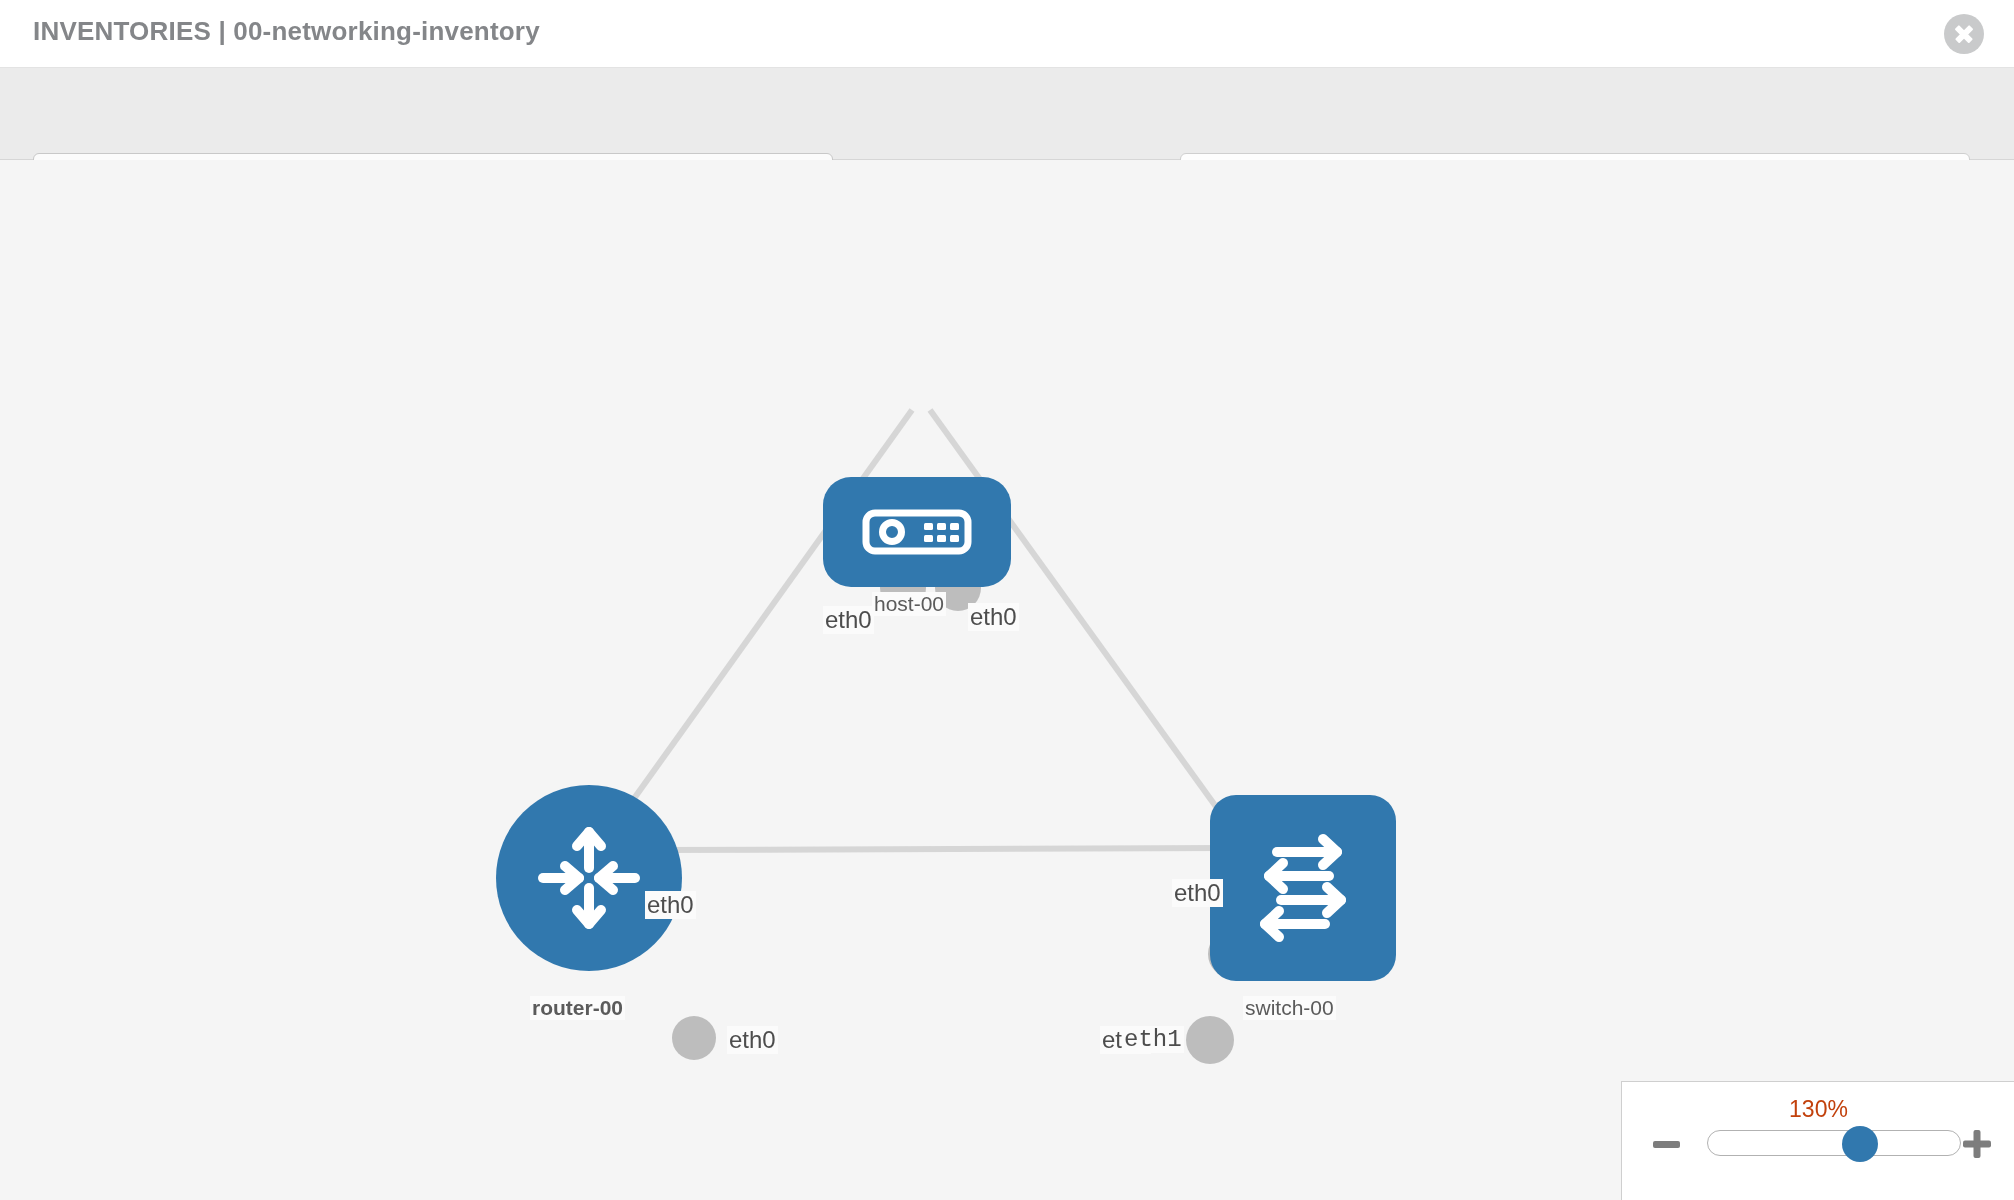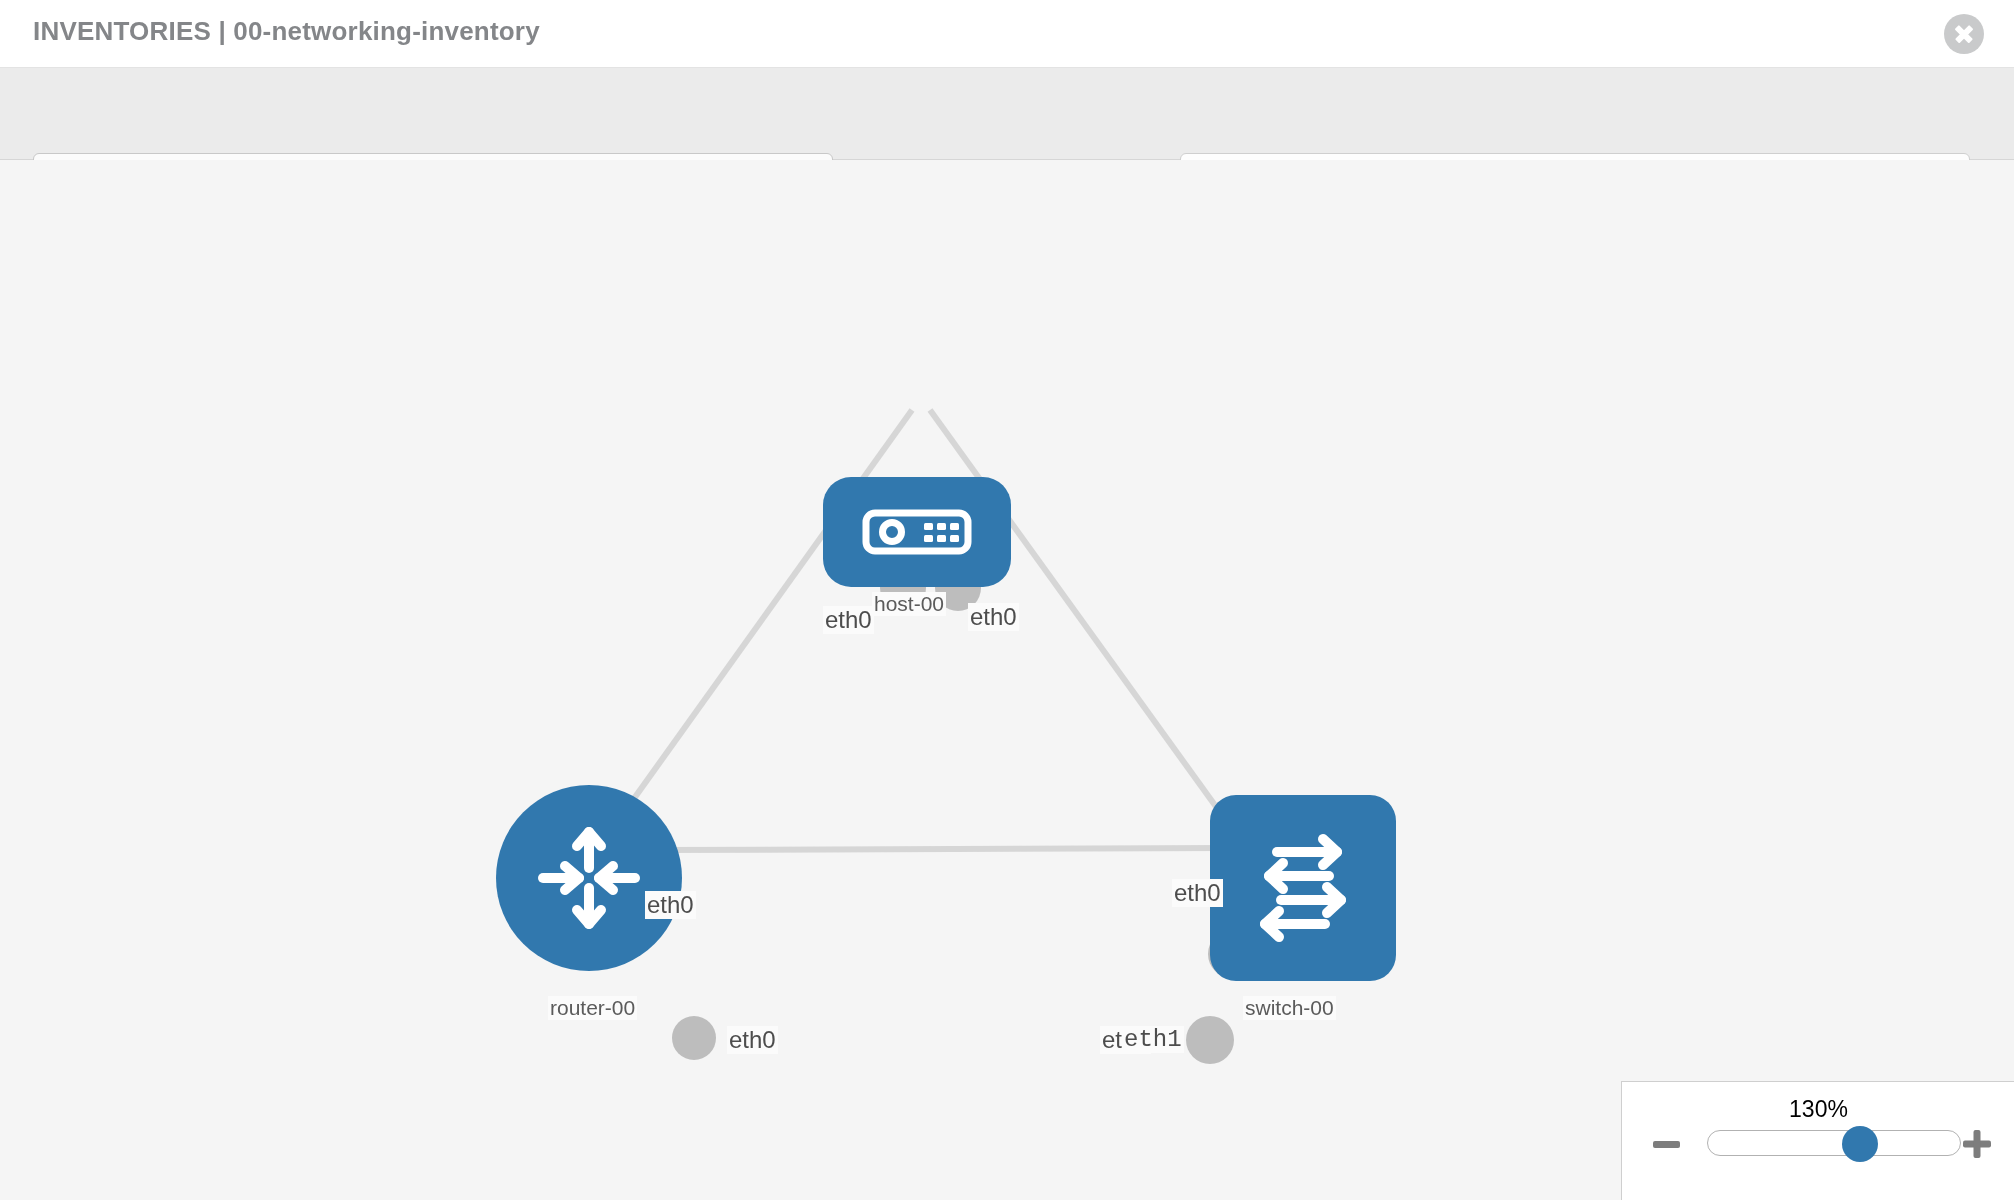--- a/index.html
+++ b/index.html
@@ -123,21 +123,21 @@
   
   .zoom-panel {
     position: absolute; left: 1621px; top: 1081px;
     width: 393px; height: 119px;
     background: #ffffff;
     border: 1px solid #cfcfcf;
     border-right: none; border-bottom: none;
   }
   .zoom-value {
     position: absolute; left: 0; top: 14px; width: 393px;
-    text-align: center; font-size: 23px; color: #000000;
+    text-align: center; font-size: 23px; color: #c2410c;
   }
   .zoom-minus {
     position: absolute; left: 31px; top: 59px;
     width: 27px; height: 7px; background: #7d7d7d; border-radius: 2px;
     cursor: pointer;
   }
   .zoom-plus {
     position: absolute; right: 22px; top: 47px;
     width: 30px; height: 30px; cursor: pointer;
   }
@@ -243,21 +243,21 @@
             <path d="M46 90 L58 104 L70 90"></path>
 
             <path d="M12 58 L48 58"></path>
             <path d="M34 46 L48 58 L34 70"></path>
 
             <path d="M104 58 L68 58"></path>
             <path d="M82 46 L68 58 L82 70"></path>
           </g>
         </svg>
       </div>
-      <div class="node-label" style="left:548px; top:836px;">router-00</div>
+      <div class="node-label" style="left:530px; top:836px;font-weight:bold;">router-00</div>
     </div>
 
     <div class="node">
       <div class="nub" style="left:1208px; top:770px; width:48px; height:48px;"></div>
       <div class="nub" style="left:1186px; top:856px; width:48px; height:48px;"></div>
       <div class="node-shape shape-rounded-square" style="left:1210px; top:635px; width:186px; height:186px;">
         <svg width="116" height="116" viewBox="0 0 116 116">
           <g fill="none" stroke="#ffffff" stroke-width="10" stroke-linecap="round" stroke-linejoin="round">
             <path d="M32 22 L92 22"></path>
               <path d="M78 9 L92 22 L78 35"></path>

